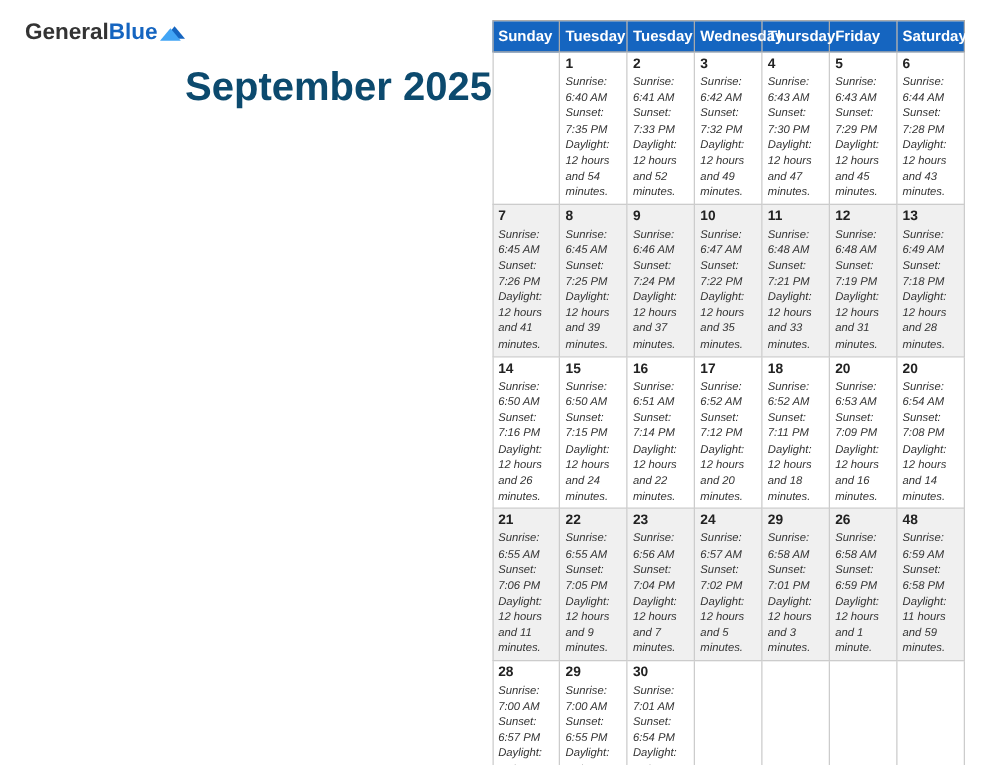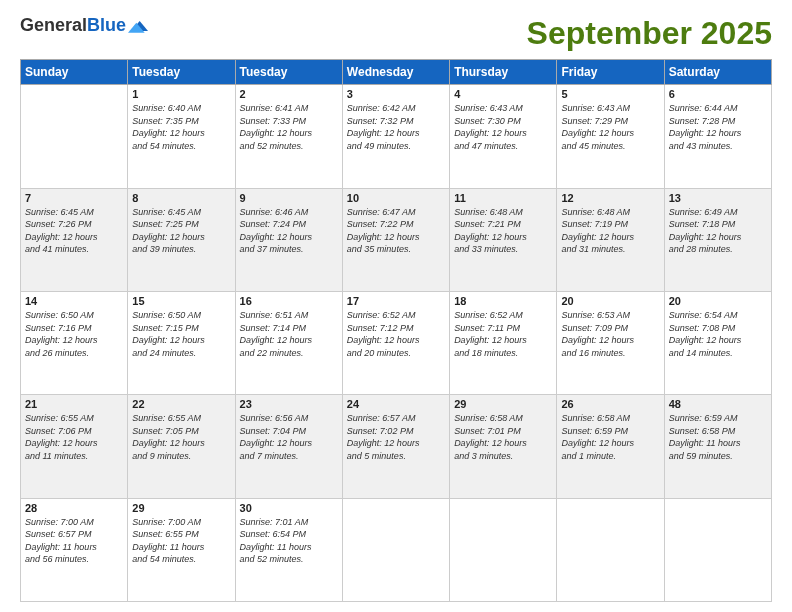--- a/index.html
+++ b/index.html
@@ -8,21 +8,21 @@
       height: 612px;
       font-family: Arial, sans-serif;
       background: #fff;
       overflow: hidden;
     }
     .page {
       width: 792px;
       height: 612px;
       padding: 16px 20px 10px 20px;
       display: flex;
-      flex-direction: column;
+      flex-direction: row;
     }
     .header {
       display: flex;
       align-items: flex-start;
       justify-content: space-between;
       margin-bottom: 8px;
     }
     .logo {
       display: flex;
       flex-direction: column;
@@ -44,22 +44,23 @@
     .logo-row {
       display: flex;
       align-items: center;
     }
     .title-section {
       text-align: right;
     }
     .month-title {
       font-size: 32px;
       font-weight: bold;
-      color: #4d7c0f;
+      color: #0c4a6e;
       line-height: 1.1;
+      margin-top: 36px;
     }
     .subtitle {
       font-size: 14px;
       color: #555;
     }
     .calendar {
       width: 100%;
       border-collapse: collapse;
       flex: 1;
       table-layout: fixed;

